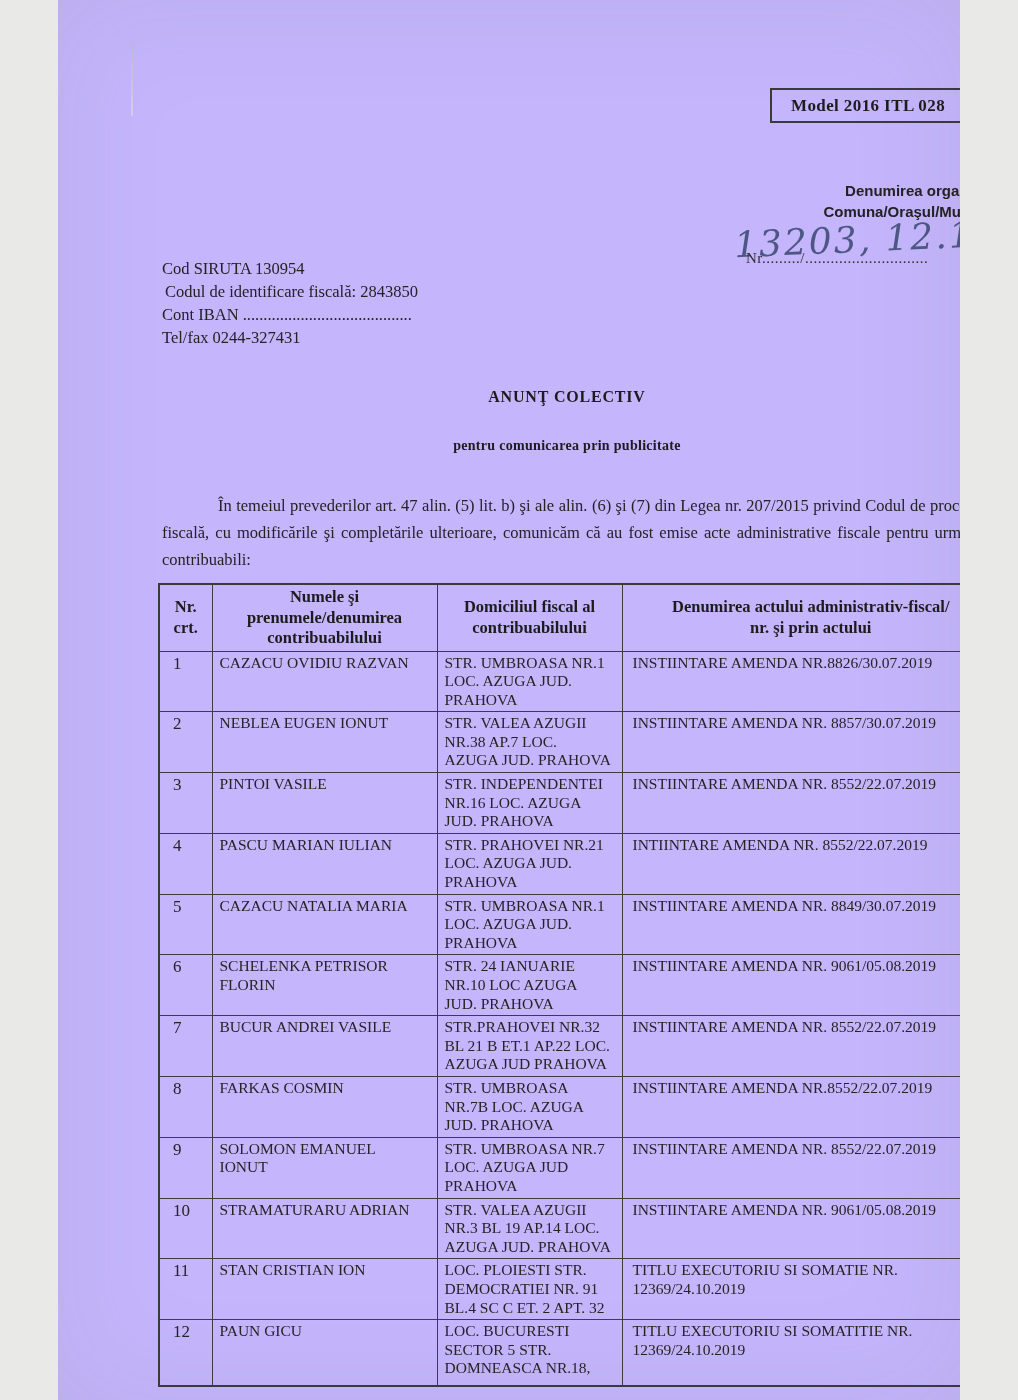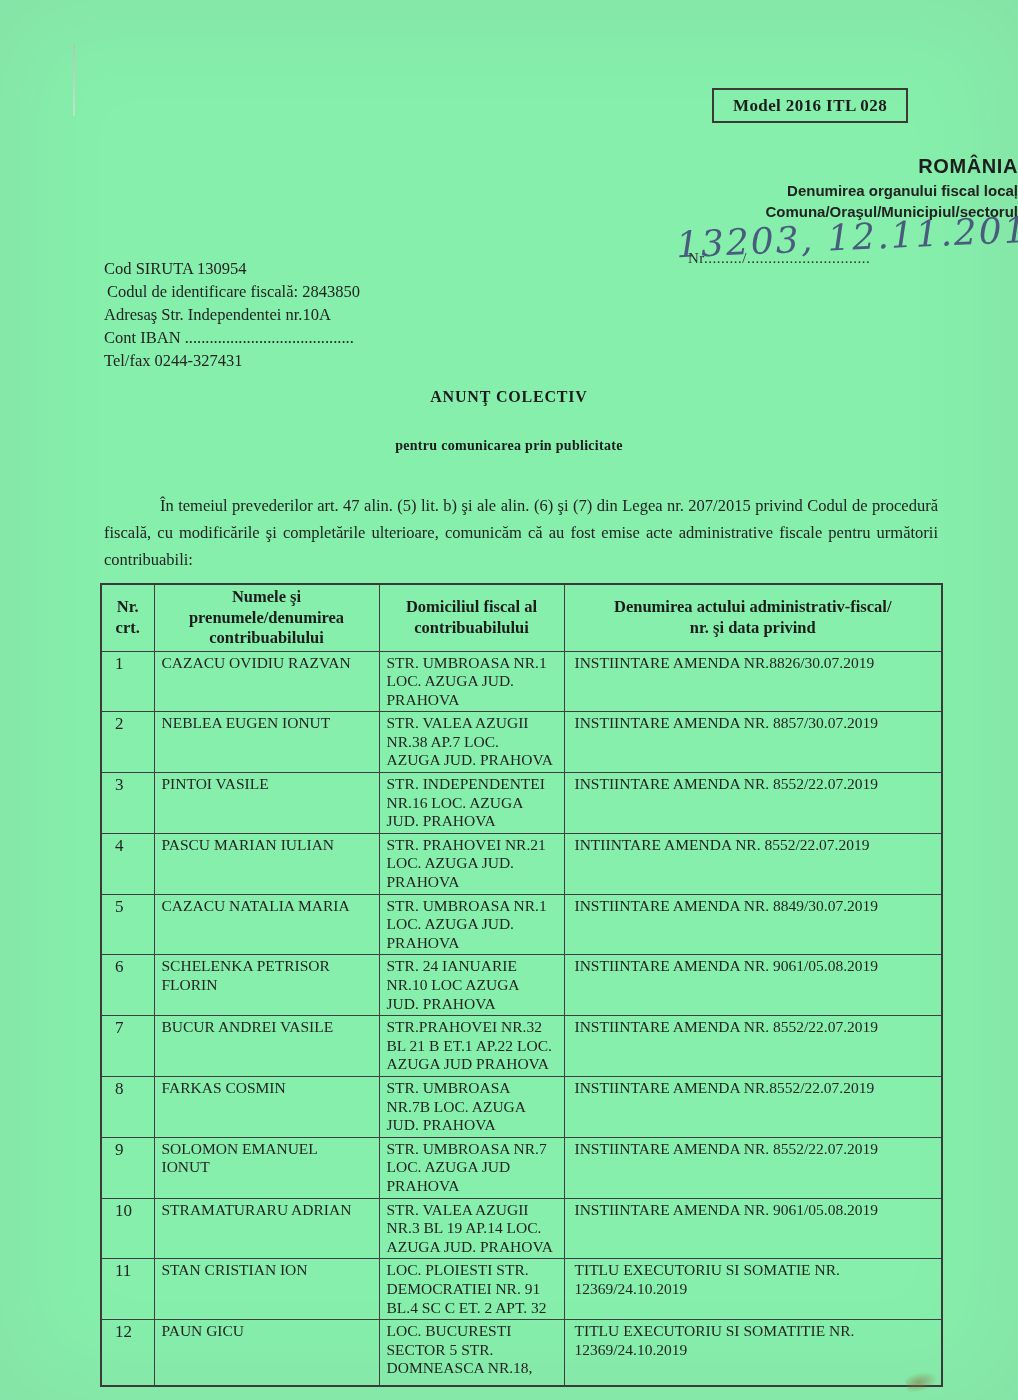--- a/index.html
+++ b/index.html
@@ -1,21 +1,21 @@
 <!DOCTYPE html>
 <html lang="ro"><head>
 <meta charset="utf-8">
 <title>Anunt Colectiv - Model 2016 ITL 028</title>
 <style>
   html,body{margin:0;padding:0;background:#e9e9e7;}
   .page{
     position:relative;
-    width:1018px;height:1400px;
+    width:902px;height:1400px;
     margin:0 auto;
-    background:#86efac;
+    background:#c4b5fd;
     box-shadow:inset 0 0 110px rgba(125,125,118,0.14);
     font-family:"Liberation Serif","DejaVu Serif",serif;
     color:#242424;
     overflow:hidden;
   }
   
   .scan-mark{position:absolute;left:73px;top:44px;width:2px;height:72px;
     background:linear-gradient(#b9b9b6,#e2e2df);opacity:.55;border-radius:2px;}
   .smudge{position:absolute;left:906px;top:1372px;width:32px;height:19px;
     background:radial-gradient(ellipse at 40% 50%, rgba(140,110,55,.55), rgba(140,110,55,0) 70%);
@@ -78,21 +78,20 @@
     <div class="hline">Denumirea organului fiscal locaļ</div>
     <div class="hline">Comuna/Oraşul/Municipiul/sectorul</div>
   </div>
 
   <div class="handwriting">13203, 12.11.2019</div>
   <div class="nr-label">Nr........./.............................</div>
 
   <div class="info-block">
     <div>Cod SIRUTA 130954</div>
     <div class="l1">Codul de identificare fiscală: 2843850</div>
-    <div>Adresaş Str. Independentei nr.10A</div>
     <div>Cont IBAN .........................................</div>
     <div>Tel/fax 0244-327431</div>
   </div>
 
   <div class="doc-title">ANUNŢ COLECTIV</div>
   <div class="doc-subtitle">pentru comunicarea prin publicitate</div>
 
   <div class="intro">În temeiul prevederilor art. 47 alin. (5) lit. b) şi ale alin. (6) şi (7) din Legea nr. 207/2015 privind Codul de procedură fiscală, cu modificările şi completările ulterioare, comunicăm că au fost emise acte administrative fiscale pentru următorii contribuabili:</div>
 
   <table class="main-table">
@@ -105,21 +104,21 @@
     <thead>
       <tr>
         <th>Nr.
 crt.</th>
         <th>Numele şi
 prenumele/denumirea
 contribuabilului</th>
         <th>Domiciliul fiscal al
 contribuabilului</th>
         <th>Denumirea actului administrativ-fiscal/
-nr. şi data privind</th>
+nr. şi prin actului</th>
       </tr>
     </thead>
     <tbody>
       <tr>
         <td class="c-nr">1</td>
         <td>CAZACU OVIDIU RAZVAN</td>
         <td>STR. UMBROASA NR.1
 LOC. AZUGA JUD.
 PRAHOVA</td>
         <td class="c-act">INSTIINTARE AMENDA  NR.8826/30.07.2019</td>

